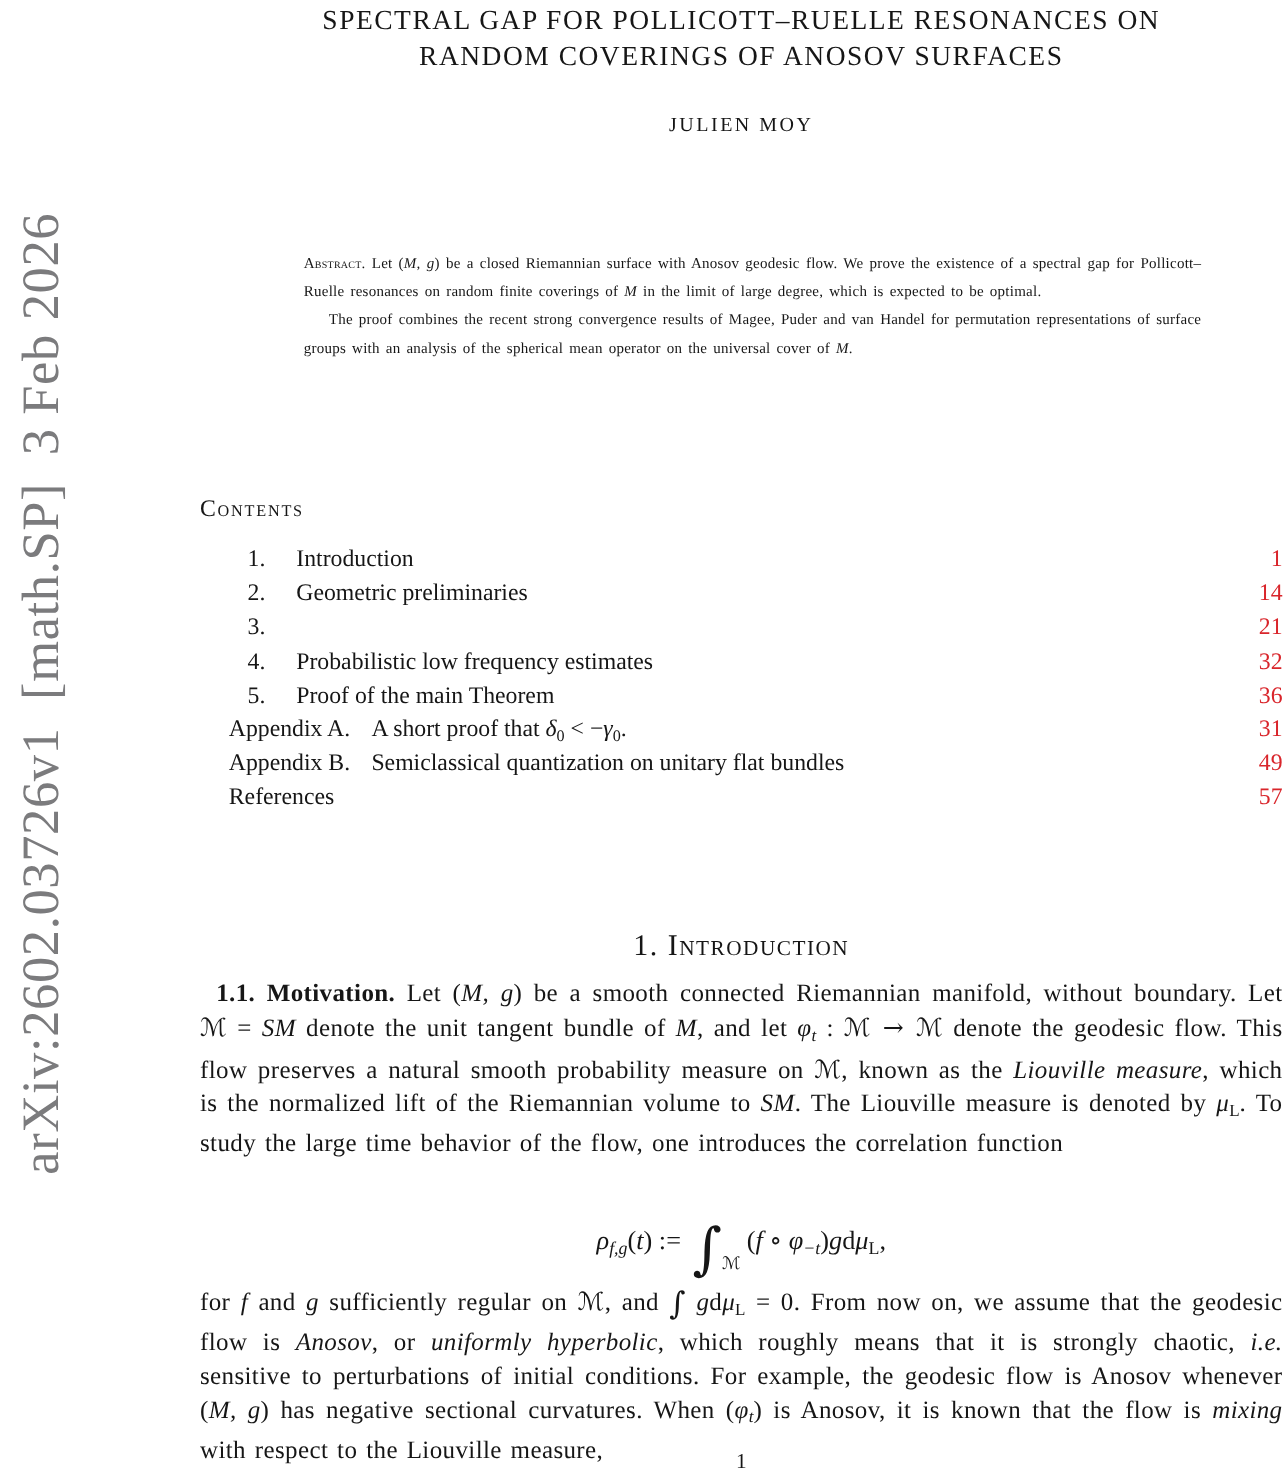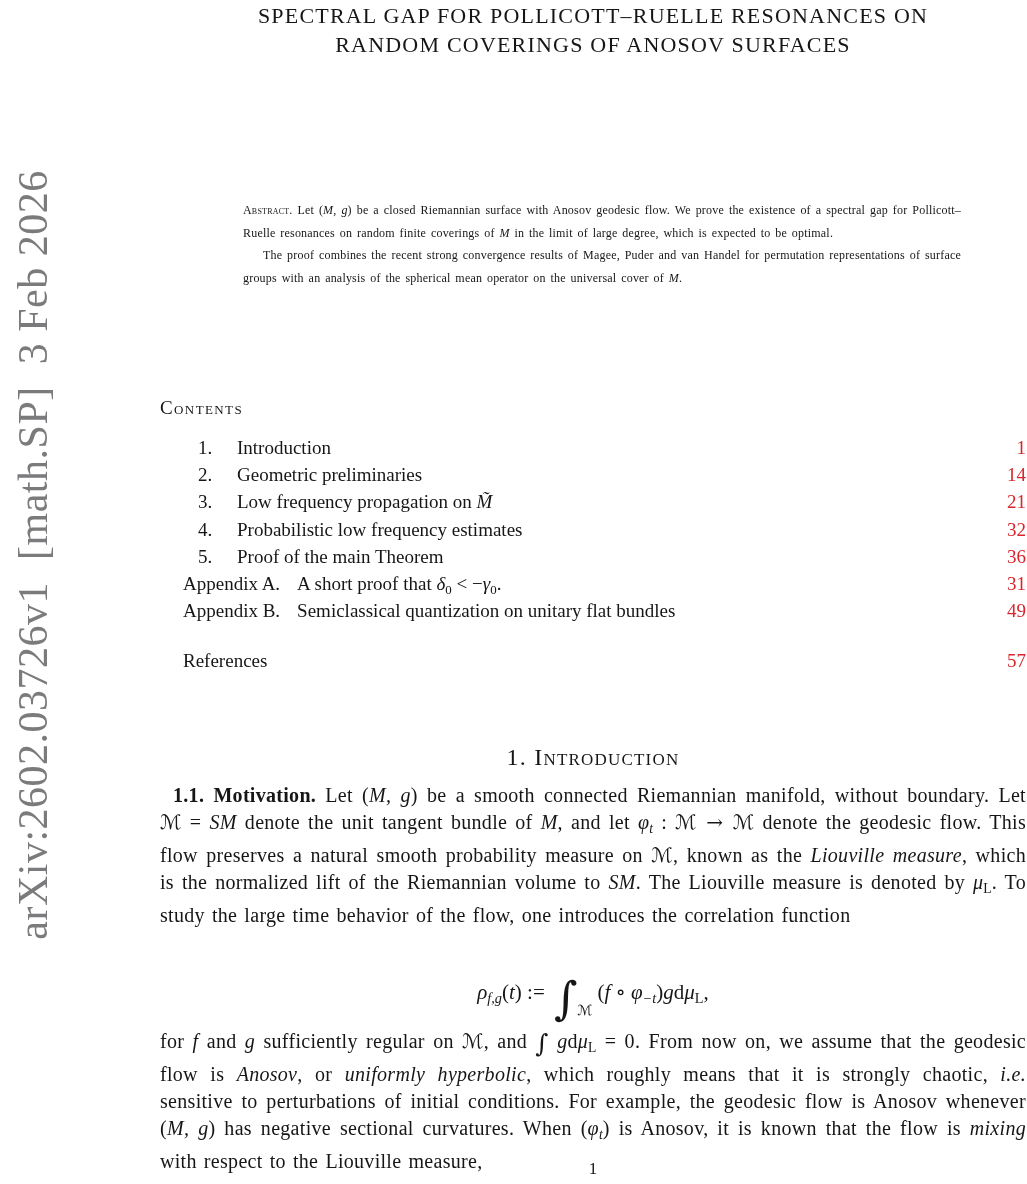--- a/index.html
+++ b/index.html
@@ -27,21 +27,21 @@
   .contents-heading{position:absolute;top:397px;width:100%;
     font-variant:small-caps;font-size:19px;letter-spacing:1.4px;}
   .toc{position:absolute;top:437px;width:100%;font-size:19px;}
   .toc-row{display:flex;align-items:baseline;height:27.2px;white-space:nowrap;}
   .toc-fill{flex:1;}
   .toc-page{color:var(--link-red,#d9252b);}
   .num-row{padding-left:38px;}
   .num-row .toc-num{display:inline-block;width:39px;}
   .app-row{padding-left:23px;}
   .app-row .toc-num{margin-right:17px;}
-  .plain-row{padding-left:23px;margin-top:23px;}
+  .plain-row{padding-left:23px;}
   .section-heading{position:absolute;top:744px;width:100%;text-align:center;
     font-variant:small-caps;font-size:24px;letter-spacing:1.2px;}
   .body-para{position:absolute;width:866px;font-size:20px;line-height:27px;
     text-align:justify;letter-spacing:0.3px;word-spacing:1.8px;}
   .para-motivation{top:782px;text-indent:13px;}
   .para-after-eq{top:1028px;}
   .equation{position:absolute;top:962px;width:100%;text-align:center;
     font-size:21px;line-height:60px;}
   .pagenum{position:absolute;top:1159px;width:100%;text-align:center;font-size:17px;}
   
@@ -65,20 +65,21 @@
 
   <div class="stamp">arXiv:2602.03726v1  [math.SP]  3 Feb 2026</div>
 
   <div class="content">
 
     <div class="title">
       <div>SPECTRAL GAP FOR POLLICOTT–RUELLE RESONANCES ON</div>
       <div>RANDOM COVERINGS OF ANOSOV SURFACES</div>
     </div>
 
+    <div class="author">JULIEN MOY</div>
 
     <div class="abstract">
       <div><span class="sc">Abstract.</span><span><span class="sg-r"> Let (</span><span class="sg-i">M, g</span><span class="sg-r">) be a closed Riemannian surface with Anosov geodesic flow. We prove the existence of a spectral gap for Pollicott–Ruelle resonances on random finite coverings of </span><span class="sg-i">M</span><span class="sg-r"> in the limit of large degree, which is expected to be optimal.</span></span></div>
       <div class="para2"><span class="sg-r">The proof combines the recent strong convergence results of Magee, Puder and van Handel for permutation representations of surface groups with an analysis of the spherical mean operator on the universal cover of </span><span class="sg-i">M</span><span class="sg-r">.</span></div>
     </div>
 
     <div class="contents-heading">Contents</div>
 
     <div class="toc">
       <div class="toc-row num-row">
@@ -88,21 +89,20 @@
           <span class="toc-page">1</span>
       </div>
       <div class="toc-row num-row">
         <span class="toc-num">2.</span>
           <span class="toc-label"><span class="sg-r">Geometric preliminaries</span></span>
           <span class="toc-fill"></span>
           <span class="toc-page">14</span>
       </div>
       <div class="toc-row num-row">
         <span class="toc-num">3.</span>
-          <span class="toc-label"><span class="sg-r">Low frequency propagation on </span><span class="sg-i">M̃</span></span>
           <span class="toc-fill"></span>
           <span class="toc-page">21</span>
       </div>
       <div class="toc-row num-row">
         <span class="toc-num">4.</span>
           <span class="toc-label"><span class="sg-r">Probabilistic low frequency estimates</span></span>
           <span class="toc-fill"></span>
           <span class="toc-page">32</span>
       </div>
       <div class="toc-row num-row">

